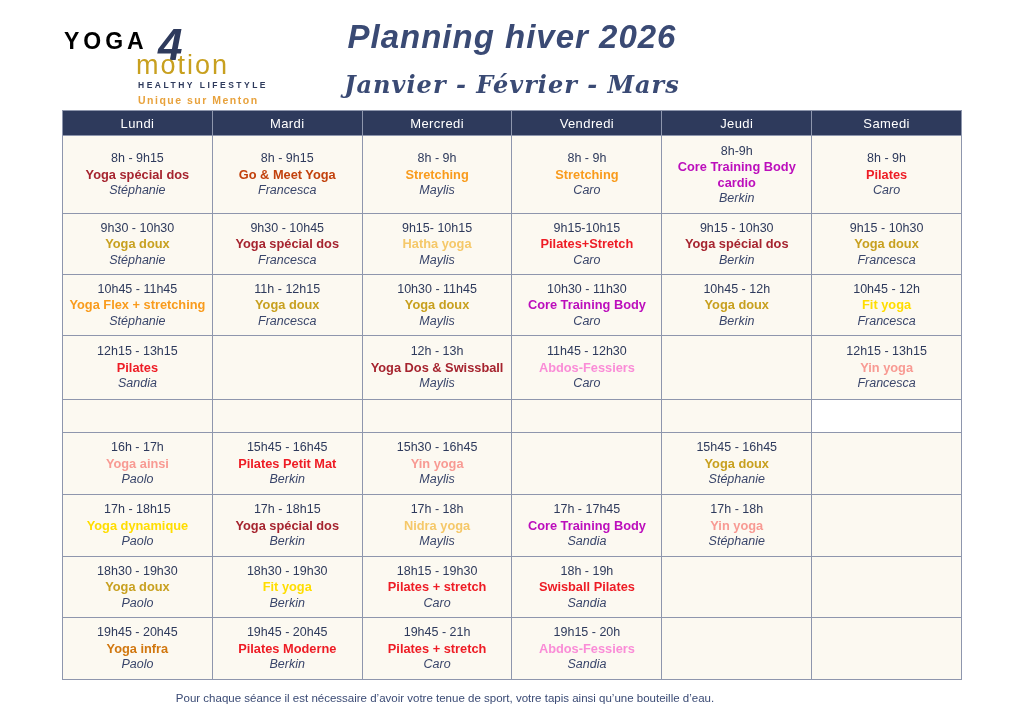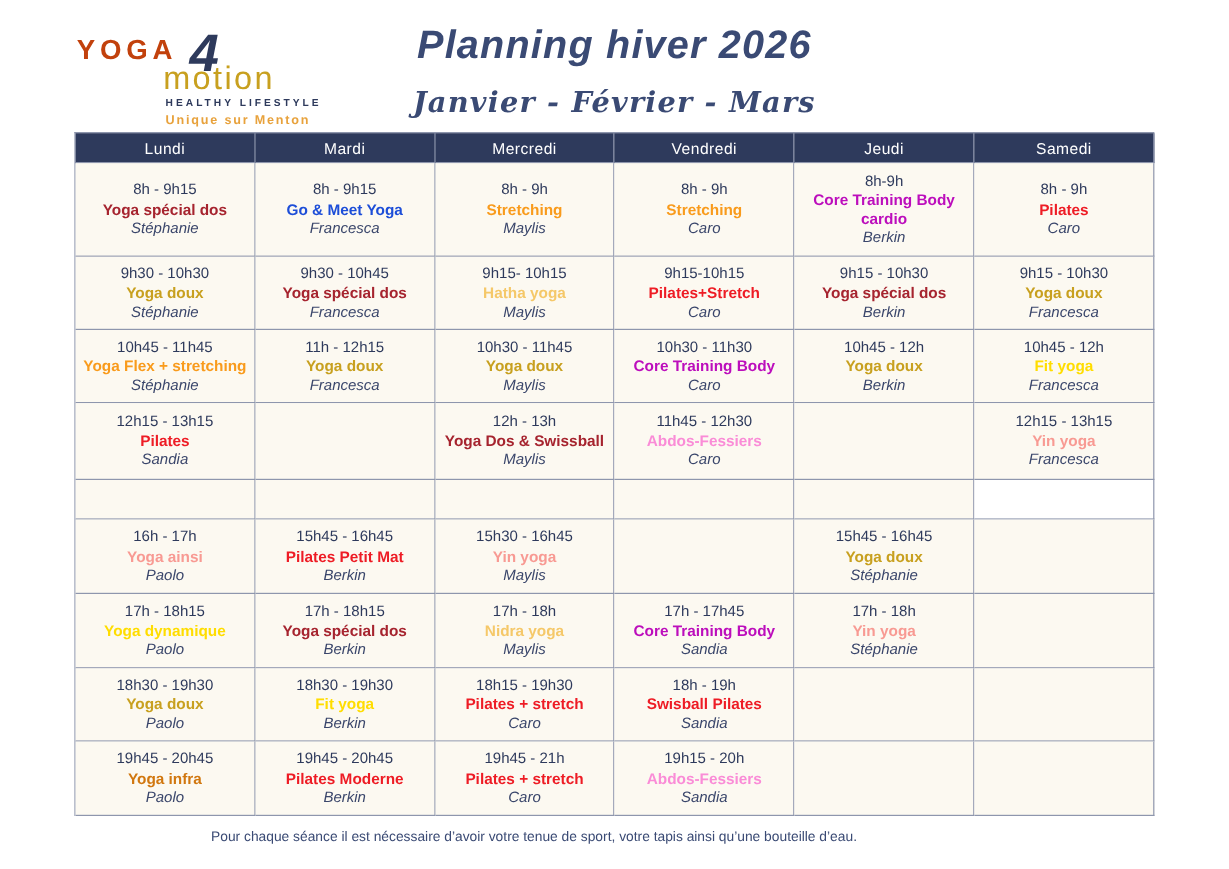--- a/index.html
+++ b/index.html
@@ -6,21 +6,21 @@
   html, body { width: 1024px; height: 724px; background: #ffffff; }
   body { font-family: "Liberation Sans", sans-serif; position: relative; overflow: hidden; }
 
   .page { position: absolute; inset: 0; background: #ffffff; }
 
   
   .logo { position: absolute; left: 62px; top: 18px; width: 210px; height: 85px; }
   .logo-yoga {
     position: absolute; left: 2px; top: 10px;
     font-size: 23px; font-weight: bold; letter-spacing: 4px;
-    color: #c2410c; text-transform: uppercase; text-align: right;
+    color: #000000; text-transform: uppercase; text-align: right;
   }
   .logo-4 {
     position: absolute; left: 96px; top: 2px;
     font-size: 44px; font-weight: bold; font-style: italic; color: #2E3A5C;
   }
   .logo-motion {
     position: absolute; left: 74px; top: 32px;
     font-size: 27px; color: #C8A01F; letter-spacing: 2px;
   }
   .logo-tag1 {
@@ -98,21 +98,21 @@
       <div class="day-header">Vendredi</div>
       <div class="day-header">Jeudi</div>
       <div class="day-header">Samedi</div>
       <div class="cell">
         <div class="time">8h - 9h15</div>
         <div class="name" style="color: rgb(166, 36, 47);">Yoga spécial dos</div>
         <div class="teacher">Stéphanie</div>
       </div>
       <div class="cell">
         <div class="time">8h - 9h15</div>
-        <div class="name" style="color: #1d4ed8;">Go &amp; Meet Yoga</div>
+        <div class="name" style="color: #c2410c;">Go &amp; Meet Yoga</div>
         <div class="teacher">Francesca</div>
       </div>
       <div class="cell">
         <div class="time">8h - 9h</div>
         <div class="name" style="color: rgb(249, 155, 28);">Stretching</div>
         <div class="teacher">Maylis</div>
       </div>
       <div class="cell">
         <div class="time">8h - 9h</div>
         <div class="name" style="color: rgb(249, 155, 28);">Stretching</div>

